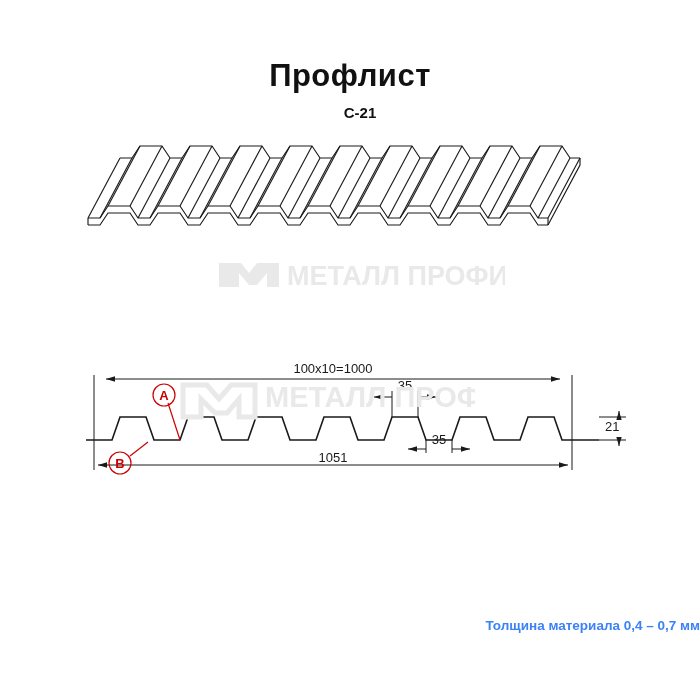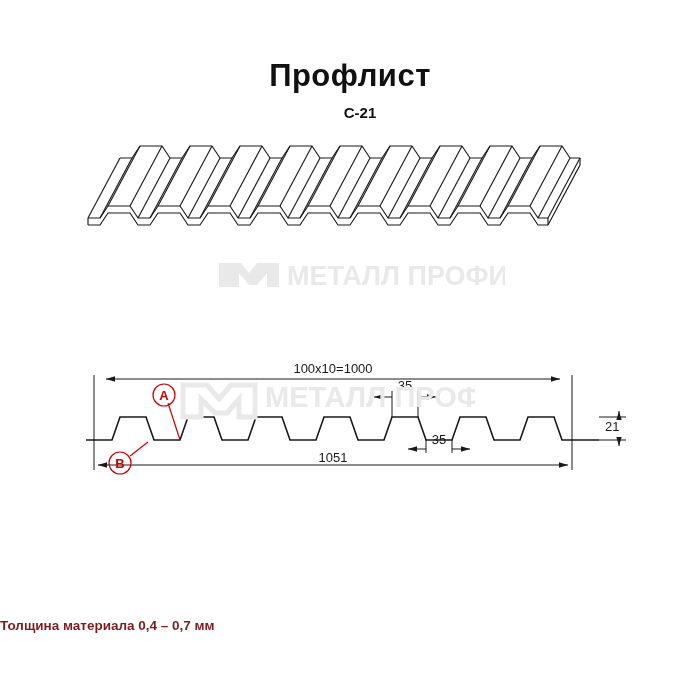--- a/index.html
+++ b/index.html
@@ -39,24 +39,24 @@
     text-align: center;
     font-size: 15px;
     font-weight: bold;
     color: #111111;
   }
   .footer-note {
     position: absolute;
     top: 618px;
     left: 0;
     width: 700px;
-    text-align: left;
+    text-align: right;
     font-size: 13.5px;
     font-weight: bold;
-    color: #7f1d1d;
+    color: #3b82f6;
   }
   .iso-wrap {
     position: absolute;
     left: 80px;
     top: 140px;
     width: 540px;
     height: 150px;
   }
   .draw-wrap {
     position: absolute;

